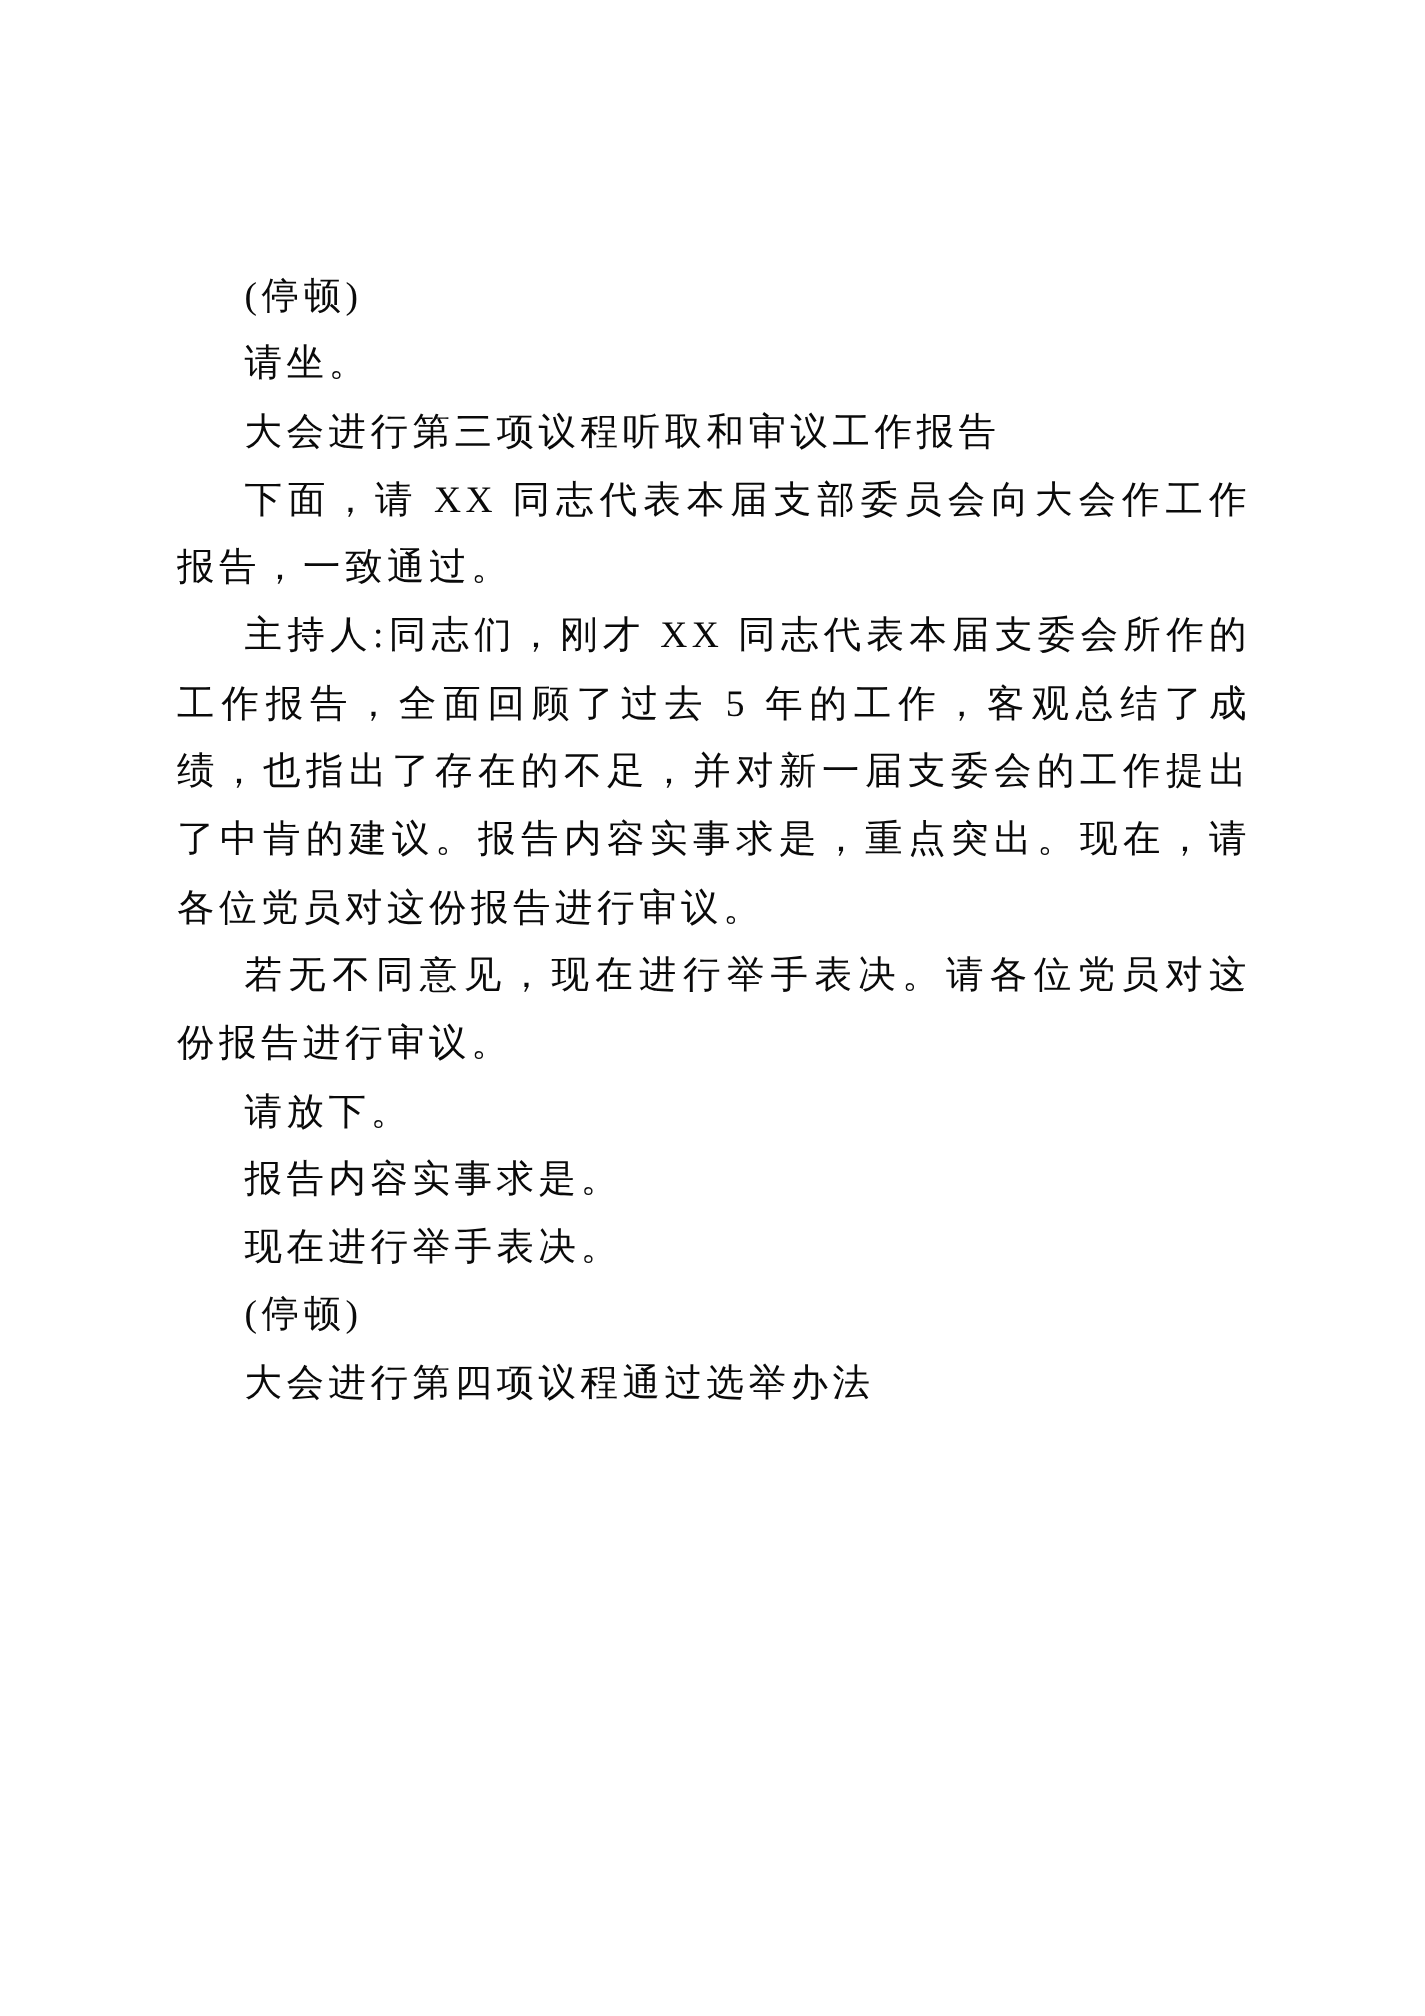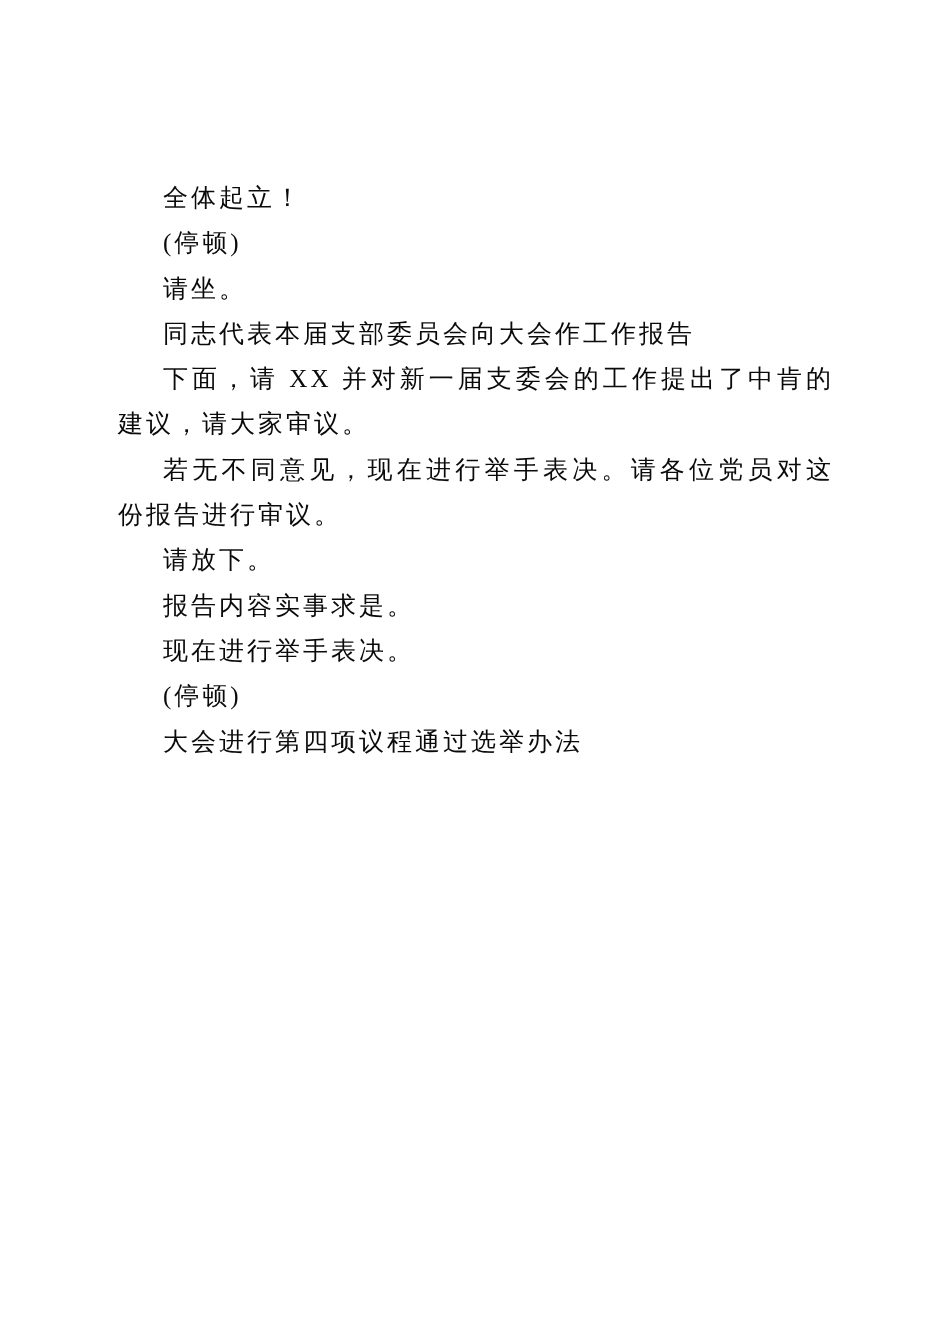--- a/index.html
+++ b/index.html
@@ -32,25 +32,25 @@
     padding: 0;
     text-indent: 45px;
     word-break: break-all;
   }
 </style>
 </head>
 <body>
 
 <div class="page">
   <div class="content">
-    <p>全体起立！</p>
     <p>(停顿)</p>
     <p>请坐。</p>
-    <p>同志代表本届支部委员会向大会作工作报告</p>
-    <p>下面，请 XX 并对新一届支委会的工作提出了中肯的建议，请大家审议。</p>
+    <p>大会进行第三项议程听取和审议工作报告</p>
+    <p>下面，请 XX 同志代表本届支部委员会向大会作工作报告，一致通过。</p>
+    <p>主持人:同志们，刚才 XX 同志代表本届支委会所作的工作报告，全面回顾了过去 5 年的工作，客观总结了成绩，也指出了存在的不足，并对新一届支委会的工作提出了中肯的建议。报告内容实事求是，重点突出。现在，请各位党员对这份报告进行审议。</p>
     <p>若无不同意见，现在进行举手表决。请各位党员对这份报告进行审议。</p>
     <p>请放下。</p>
     <p>报告内容实事求是。</p>
     <p>现在进行举手表决。</p>
     <p>(停顿)</p>
     <p>大会进行第四项议程通过选举办法</p>
   </div>
 </div>
 
 </body></html>

